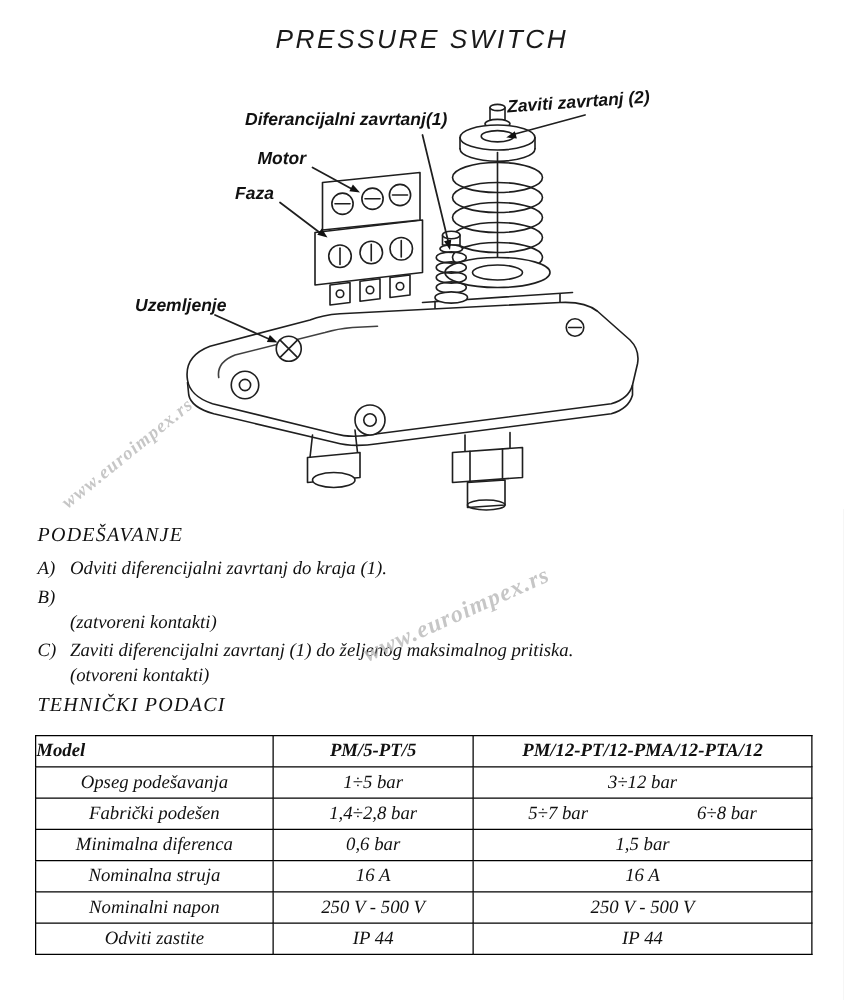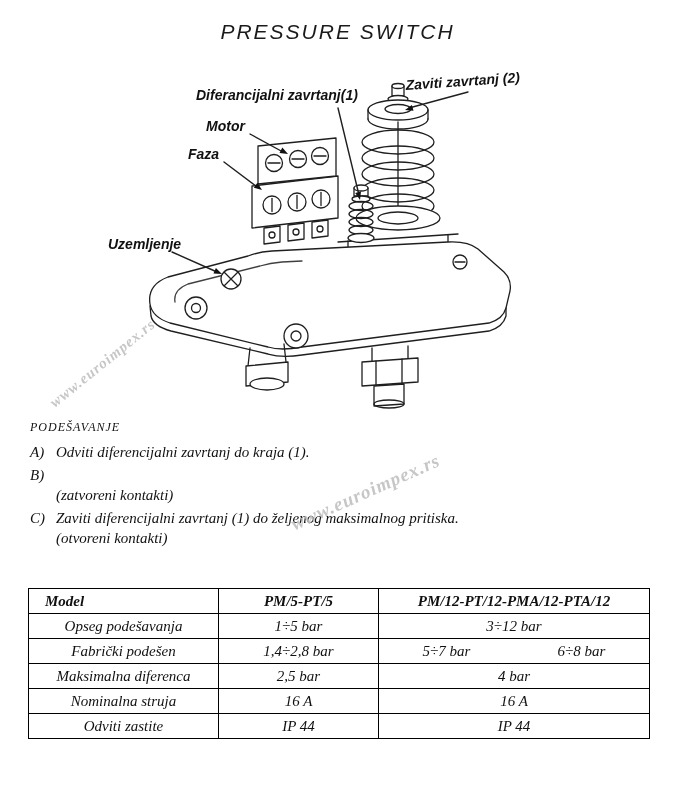--- a/index.html
+++ b/index.html
@@ -21,33 +21,33 @@
   }
   .watermark{
     position:absolute;z-index:5;pointer-events:none;
     font-family:"Liberation Serif", serif;font-weight:bold;
     color:#bdbdbd;opacity:.85;letter-spacing:1px;white-space:nowrap;
   }
   .wm1{left:52px;top:396px;font-size:15px;transform:rotate(-39deg);transform-origin:left center;}
   .wm2{left:292px;top:514px;font-size:19px;transform:rotate(-24deg);transform-origin:left center;}
 
   .adjust{position:absolute;top:420px;left:30px;right:16px;z-index:2;}
-  .sec-heading{font-size:12px;letter-spacing:1px;margin-bottom:7px;}
+  .sec-heading{font-size:16px;letter-spacing:1px;margin-bottom:7px;}
   .adj-item{display:flex;margin-bottom:3px;font-size:15px;line-height:20px;}
   .adj-item .letter{width:26px;flex:0 0 26px;}
   .adj-item .itext{flex:1;}
 
   .specs{position:absolute;top:556px;left:30px;right:16px;z-index:2;}
   .spec-table{
     position:absolute;top:588px;left:28px;width:621px;z-index:2;
     border-collapse:collapse;font-size:15px;
     border:1.5px solid #000;table-layout:fixed;
   }
   .spec-table th,.spec-table td{
-    border:1px solid #000;padding:1px 16px;height:22px;
+    border:1px solid #000;padding:1px 0;height:22px;
     text-align:center;overflow:hidden;white-space:nowrap;
   }
   .spec-table th{font-weight:bold;}
   .spec-table th.col-model{text-align:left;}
   .spec-table td:first-child{text-align:center;}
   .spec-table td.split{padding:1px 0;border-radius:11px;}
   .spec-table td.split span{display:inline-block;width:50%;text-align:center;}
 </style>
 </head>
 <body>
@@ -194,20 +194,23 @@
 
     <div class="adj-item">
       <span class="letter">C)</span>
       <span class="itext">
         <span>Zaviti diferencijalni zavrtanj (1) do željenog maksimalnog pritiska.</span><br>
         <span>(otvoreni kontakti)</span>
       </span>
     </div>
   </div>
 
+  <div class="specs">
+    <div class="sec-heading">TEHNIČKI PODACI</div>
+  </div>
 
   <table class="spec-table">
     <colgroup>
       <col style="width:190px">
       <col style="width:160px">
       <col style="width:271px">
     </colgroup>
     <thead>
       <tr>
         <th class="col-model">Model</th>
@@ -220,30 +223,35 @@
           <td>Opseg podešavanja</td>
           <td>1÷5 bar</td>
           <td>3÷12 bar</td>
         </tr>
         <tr>
           <td>Fabrički podešen</td>
           <td>1,4÷2,8 bar</td>
           <td class="split"><span>5÷7 bar</span><span>6÷8 bar</span></td>
         </tr>
         <tr>
-          <td>Maksimalna diferenca</td>
-          <td>2,5 bar</td>
-          <td>4 bar</td>
+          <td>Minimalna diferenca</td>
+          <td>0,6 bar</td>
+          <td>1,5 bar</td>
         </tr>
         <tr>
           <td>Nominalna struja</td>
           <td>16 A</td>
           <td>16 A</td>
         </tr>
         <tr>
+          <td>Nominalni napon</td>
+          <td>250 V - 500 V</td>
+          <td>250 V - 500 V</td>
+        </tr>
+        <tr>
           <td>Odviti zastite</td>
           <td>IP 44</td>
           <td>IP 44</td>
         </tr>
       </tbody>
   </table>
 
 </div>
 
 </body></html>

